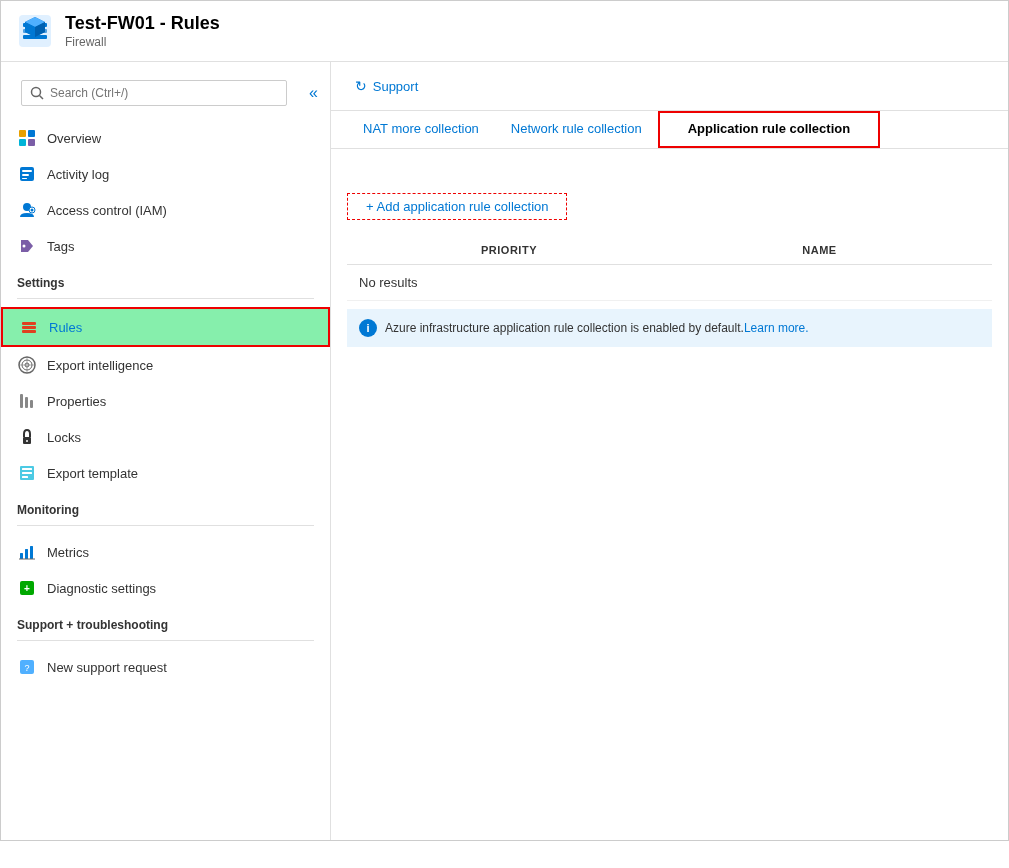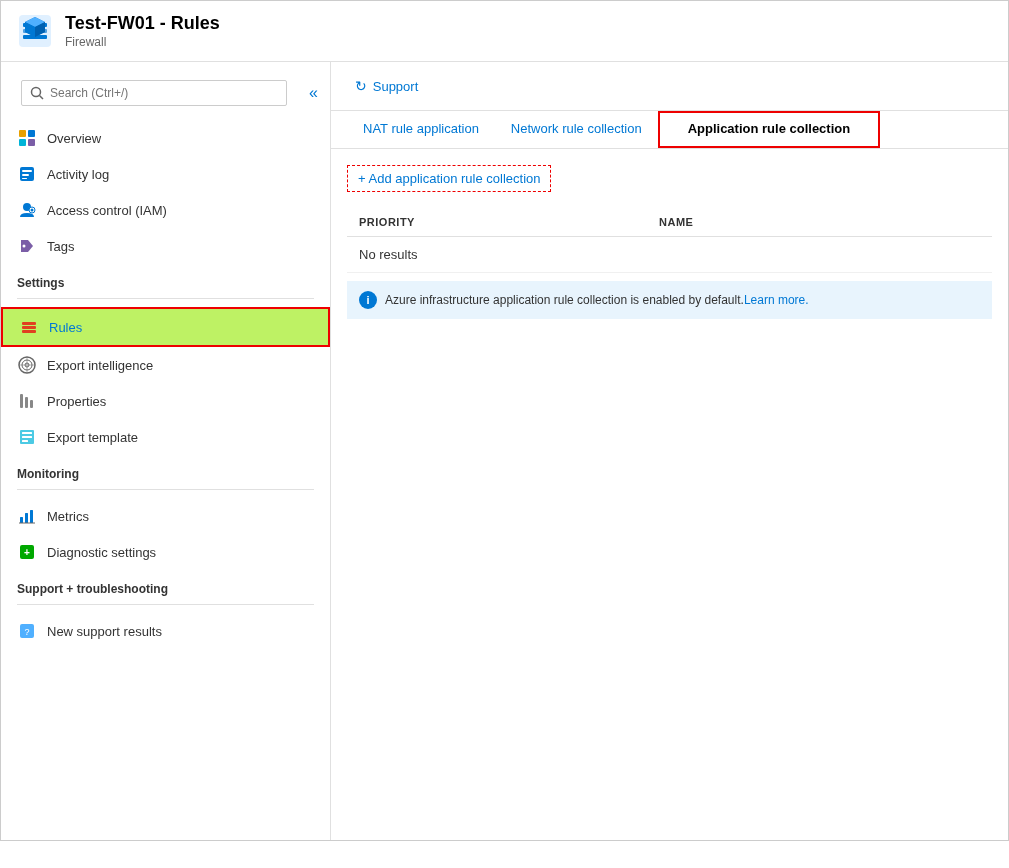--- a/index.html
+++ b/index.html
@@ -88,21 +88,21 @@
 
     .nav-item {
       display: flex;
       align-items: center;
       padding: 8px 16px;
       cursor: pointer;
       color: #333;
       text-decoration: none;
     }
     .nav-item.active {
-      background: #bef264;
+      background: #86efac;
     }
     .nav-item.active .nav-label {
       color: #0078d4;
     }
     .nav-icon {
       width: 20px;
       height: 20px;
       margin-right: 10px;
       flex-shrink: 0;
       display: flex;
@@ -173,37 +173,39 @@
     }
 
     .content-body {
       padding: 16px;
     }
 
     .add-collection-btn {
       display: inline-flex;
       align-items: center;
       border: 1px dashed #e00;
-      padding: 5px 10px;
+      padding: 5px 18px;
       cursor: pointer;
       color: #0078d4;
       font-size: 13px;
       background: none;
       margin-bottom: 16px;
+      margin-top: 28px;
     }
 
     .table-header {
       display: flex;
       padding: 8px 12px;
       border-bottom: 1px solid #e0e0e0;
       font-size: 11px;
       font-weight: 700;
       color: #333;
       letter-spacing: 0.5px;
       text-transform: uppercase;
+      text-align: center;
     }
     .col-priority { width: 300px; }
     .col-name { flex: 1; }
 
     .table-row {
       display: flex;
       padding: 10px 12px;
       border-bottom: 1px solid #f0f0f0;
       font-size: 13px;
     }
@@ -353,20 +355,30 @@
         <div class="nav-icon">
           <svg width="18" height="18" viewBox="0 0 18 18">
             <rect x="2" y="2" width="3" height="14" fill="#888" rx="1"></rect>
             <rect x="7" y="5" width="3" height="11" fill="#888" rx="1"></rect>
             <rect x="12" y="8" width="3" height="8" fill="#888" rx="1"></rect>
           </svg>
         </div>
         <span class="nav-label">Properties</span>
       </div>
 
+      <div class="nav-item">
+        <div class="nav-icon">
+          <svg width="18" height="18" viewBox="0 0 18 18">
+            <rect x="5" y="9" width="8" height="7" rx="1" fill="#333"></rect>
+            <path d="M6 9 V6 Q6 2 9 2 Q12 2 12 6 V9" fill="none" stroke="#333" stroke-width="2"></path>
+            <circle cx="9" cy="13" r="1" fill="#fff"></circle>
+          </svg>
+        </div>
+        <span class="nav-label">Locks</span>
+      </div>
 
       <div class="nav-item">
         <div class="nav-icon">
           <svg width="18" height="18" viewBox="0 0 18 18">
             <rect x="2" y="2" width="14" height="14" rx="1" fill="#00b4d8" opacity="0.7"></rect>
             <rect x="4" y="4" width="10" height="2" fill="#fff" rx="0.5"></rect>
             <rect x="4" y="8" width="10" height="2" fill="#fff" rx="0.5"></rect>
             <rect x="4" y="12" width="6" height="2" fill="#fff" rx="0.5"></rect>
           </svg>
         </div>
@@ -401,36 +413,36 @@
       <div class="section-label">Support + troubleshooting</div>
       <div class="section-divider"></div>
 
       <div class="nav-item">
         <div class="nav-icon">
           <svg width="18" height="18" viewBox="0 0 18 18">
             <rect x="2" y="2" width="14" height="14" rx="2" fill="#50b0ff"></rect>
             <text x="9" y="13" text-anchor="middle" font-size="9" fill="#fff">?</text>
           </svg>
         </div>
-        <span class="nav-label">New support results</span>
+        <span class="nav-label">New support request</span>
       </div>
     </div>
 
     <div class="content">
 
       <div class="toolbar">
         <button class="refresh-btn">
           <span class="refresh-icon">↻</span>
           <span>Support</span>
         </button>
       </div>
 
       <div class="tabs-container">
         <div class="tab">
-          <span>NAT rule application</span>
+          <span>NAT more collection</span>
         </div>
         <div class="tab">
           <span>Network rule collection</span>
         </div>
         <div class="tab selected-tab" style="border: 2px solid #e00; color:#000; font-weight:600; padding: 8px 28px;">
           <span>Application rule collection</span>
         </div>
       </div>
 
       <div class="content-body">

